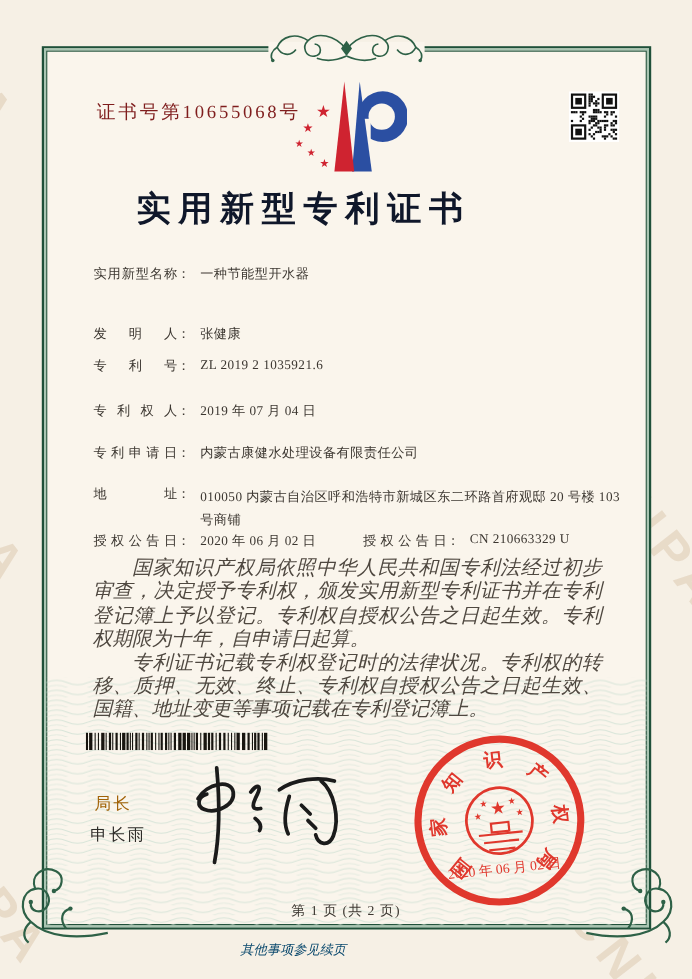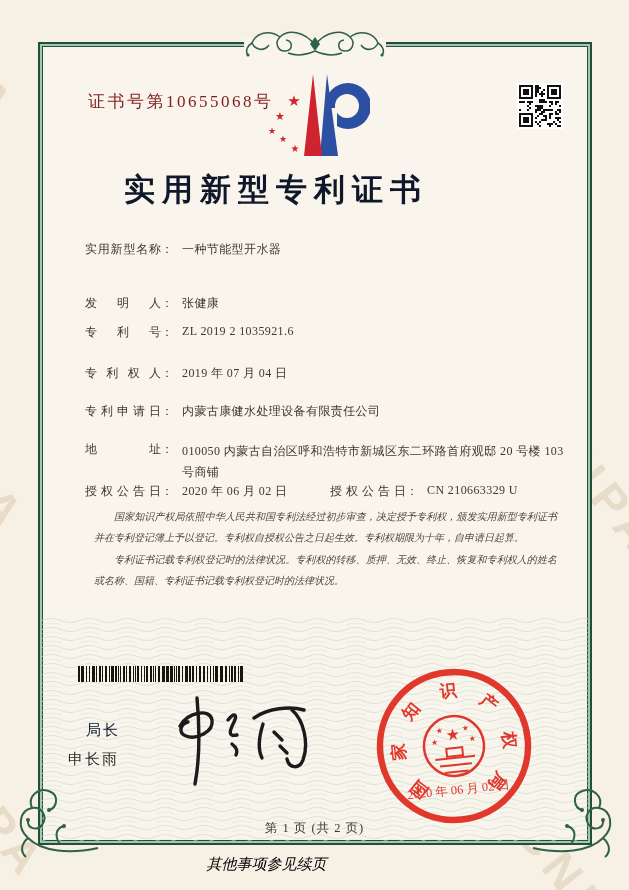--- a/index.html
+++ b/index.html
@@ -35,31 +35,31 @@
     font-size:31px;font-weight:bold;letter-spacing:7px;color:#0f172a;
   }
   .row{position:absolute;left:85px;font-size:12px;color:#3c3731;}
   .row .lab{display:inline-block;width:76px;text-align:justify;text-align-last:justify;vertical-align:top;}
   .row .colon{vertical-align:top;}
   .row .val{display:inline-block;margin-left:6px;vertical-align:top;letter-spacing:0.4px;}
   .row .val.wrap{width:392px;line-height:21px;}
   .pair2{position:absolute;left:245px;top:0;white-space:nowrap;}
   .legal{
     position:absolute;left:84px;top:506px;width:463px;
-    font-size:10px;line-height:21.4px;font-style:italic;
-    color:#4f4840;text-align:justify;margin-left:10px;
+    font-size:18px;line-height:21.4px;font-style:italic;
+    color:#4f4840;text-align:justify;
   }
   .legal p{margin:0;text-indent:2em;}
   .barcode{position:absolute;left:78px;top:666px;}
-  .officer-title{position:absolute;left:86px;top:721px;font-family:"Liberation Sans","DejaVu Sans",sans-serif;font-size:15px;letter-spacing:2px;color:#0f172a;}
-  .officer-name{position:absolute;left:68px;top:750px;font-family:"Liberation Sans","DejaVu Sans",sans-serif;font-size:15px;letter-spacing:2px;color:#2e2c29;}
+  .officer-title{position:absolute;left:86px;top:721px;font-family:"Liberation Sans","DejaVu Sans",sans-serif;font-size:15px;letter-spacing:2px;color:#a16207;}
+  .officer-name{position:absolute;left:82px;top:750px;font-family:"Liberation Sans","DejaVu Sans",sans-serif;font-size:15px;letter-spacing:2px;color:#2e2c29;}
   .signature{position:absolute;left:166px;top:686px;}
   .seal{position:absolute;left:371px;top:663px;transform:rotate(-6deg);}
   .page-no{position:absolute;left:0;top:820px;width:629px;text-align:center;font-size:12.5px;letter-spacing:1px;color:#3c3731;}
-  .cont-note{position:absolute;left:0;top:855px;width:533px;text-align:center;font-size:15px;font-style:italic;color:#000000;}
+  .cont-note{position:absolute;left:0;top:855px;width:533px;text-align:center;font-size:12px;font-style:italic;color:#0c4a6e;}
 </style>
 </head>
 <body>
 
 <div class="wm" style="left:-85px;top:-45px">CNIPA</div>
 <div class="wm" style="left:385px;top:92px">CNIPA</div>
 <div class="wm" style="left:332px;top:252px">CNIPA</div>
 <div class="wm" style="left:-75px;top:365px">CNIPA</div>
 <div class="wm" style="left:557px;top:388px">CNIPA</div>
 <div class="wm" style="left:-55px;top:712px">CNIPA</div>
@@ -277,21 +277,21 @@
   <span class="lab">授权公告日</span><span class="colon">：</span>
   <span class="val">2020 年 06 月 02 日</span>
   <span class="pair2">
     <span class="lab">授权公告日</span><span class="colon">：</span>
     <span class="val">CN 210663329 U</span>
   </span>
 </div>
 
 <div class="legal">
   <p>国家知识产权局依照中华人民共和国专利法经过初步审查，决定授予专利权，颁发实用新型专利证书并在专利登记簿上予以登记。专利权自授权公告之日起生效。专利权期限为十年，自申请日起算。</p>
-  <p>专利证书记载专利权登记时的法律状况。专利权的转移、质押、无效、终止、恢复和专利权人的姓名或名称、国籍、专利证书记载专利权登记时的法律状况。</p>
+  <p>专利证书记载专利权登记时的法律状况。专利权的转移、质押、无效、终止、专利权自授权公告之日起生效、国籍、地址变更等事项记载在专利登记簿上。</p>
 </div>
 
 <svg class="barcode" id="barcode" width="170" height="16">
     <rect x="0" y="0" width="2" height="16" fill="#18150f"></rect>
     <rect x="3" y="0" width="3" height="16" fill="#18150f"></rect>
     <rect x="8" y="0" width="1" height="16" fill="#18150f"></rect>
     <rect x="11" y="0" width="1" height="16" fill="#18150f"></rect>
     <rect x="14" y="0" width="3" height="16" fill="#18150f"></rect>
     <rect x="18" y="0" width="1" height="16" fill="#18150f"></rect>
     <rect x="21" y="0" width="2" height="16" fill="#18150f"></rect>

